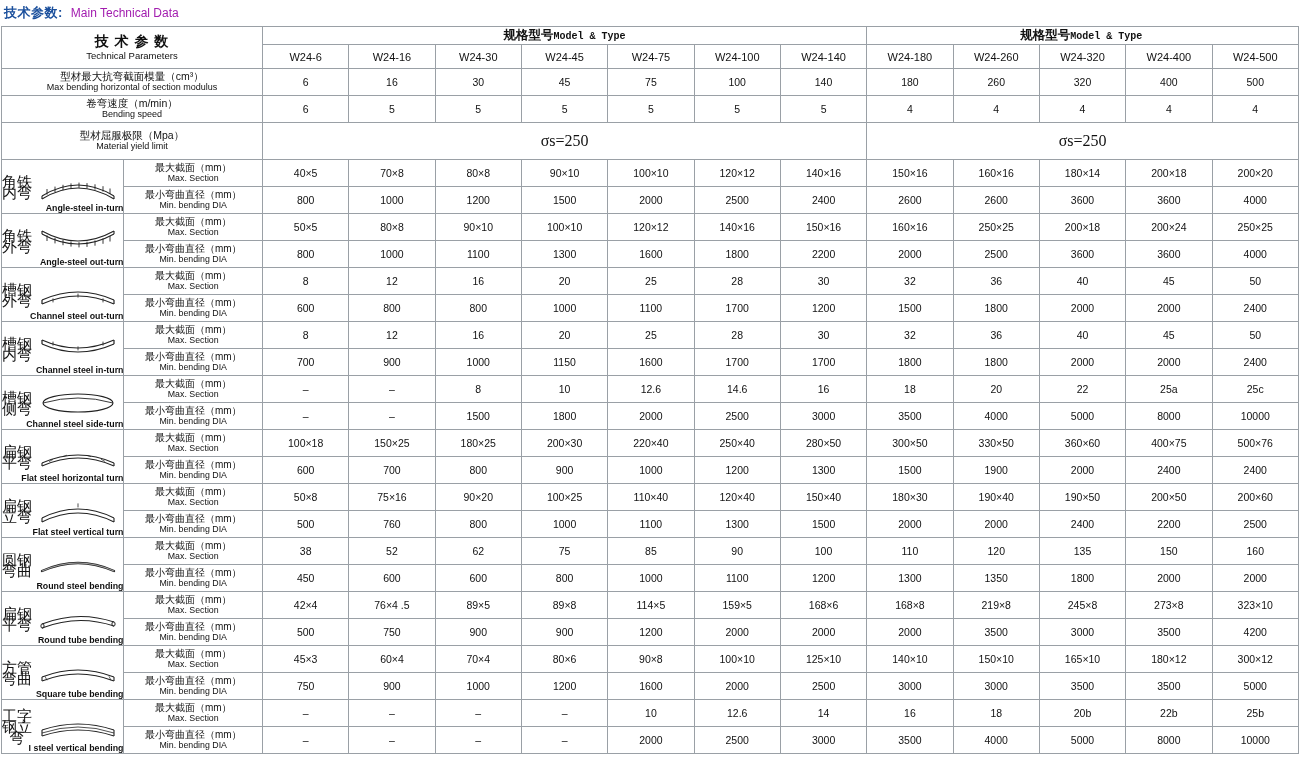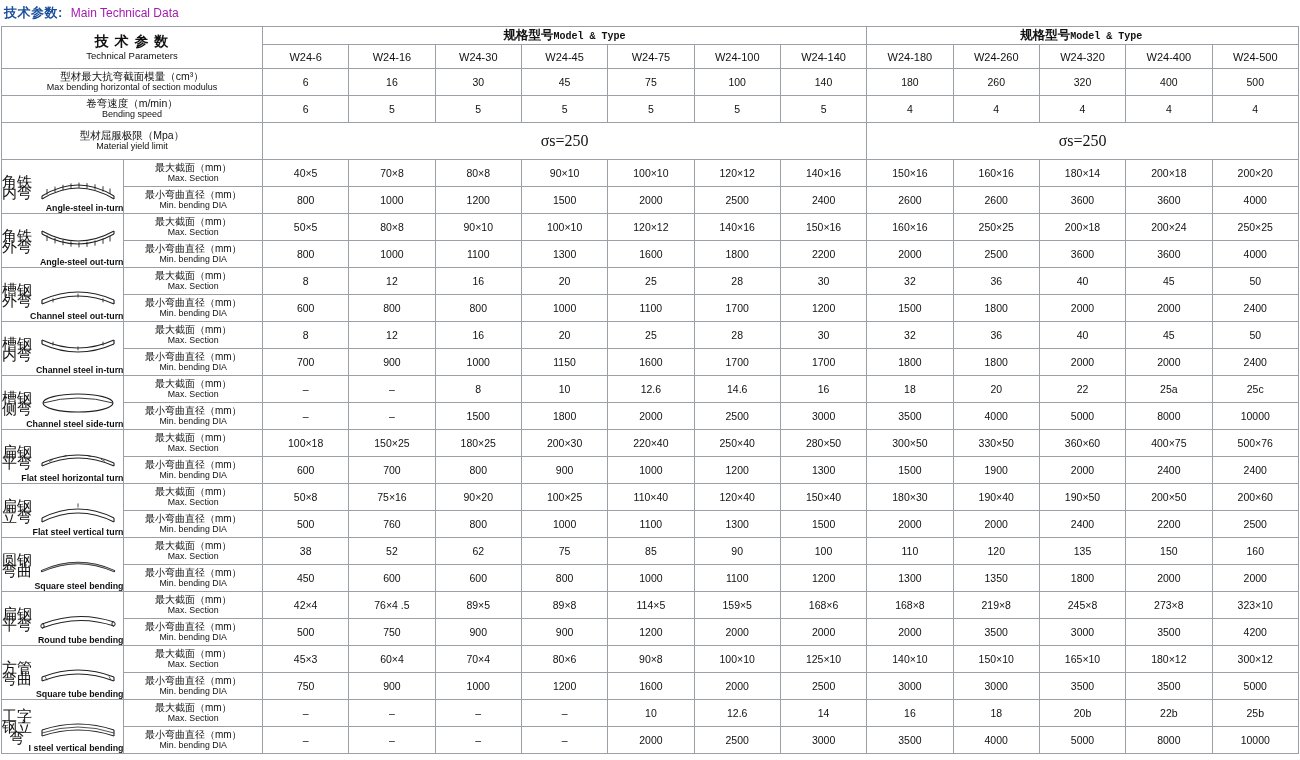--- a/index.html
+++ b/index.html
@@ -578,21 +578,21 @@
           <td class="shape-cell" rowspan="2">
             <div class="shape-wrap">
               <div class="shape-label">圆钢弯曲</div>
               <div class="shape-art">
                 <svg width="78" height="26" viewBox="0 0 78 26">
                   <path d="M3 19 Q39 3 75 19" fill="none" stroke="#222" stroke-width="2.4" stroke-linecap="round"></path>
                   <path d="M3 19 Q39 3 75 19" fill="none" stroke="#ffffff" stroke-width="0.6"></path>
                 </svg>
               </div>
             </div>
-            <div class="shape-en">Square steel bending</div>
+            <div class="shape-en">Round steel bending</div>
           </td>
           <td class="sub-param">
             <span class="cn">最大截面（mm）</span>
             <span class="en">Max. Section</span>
           </td>
           <td class="val">38</td>
           <td class="val">52</td>
           <td class="val">62</td>
           <td class="val">75</td>
           <td class="val">85</td>

